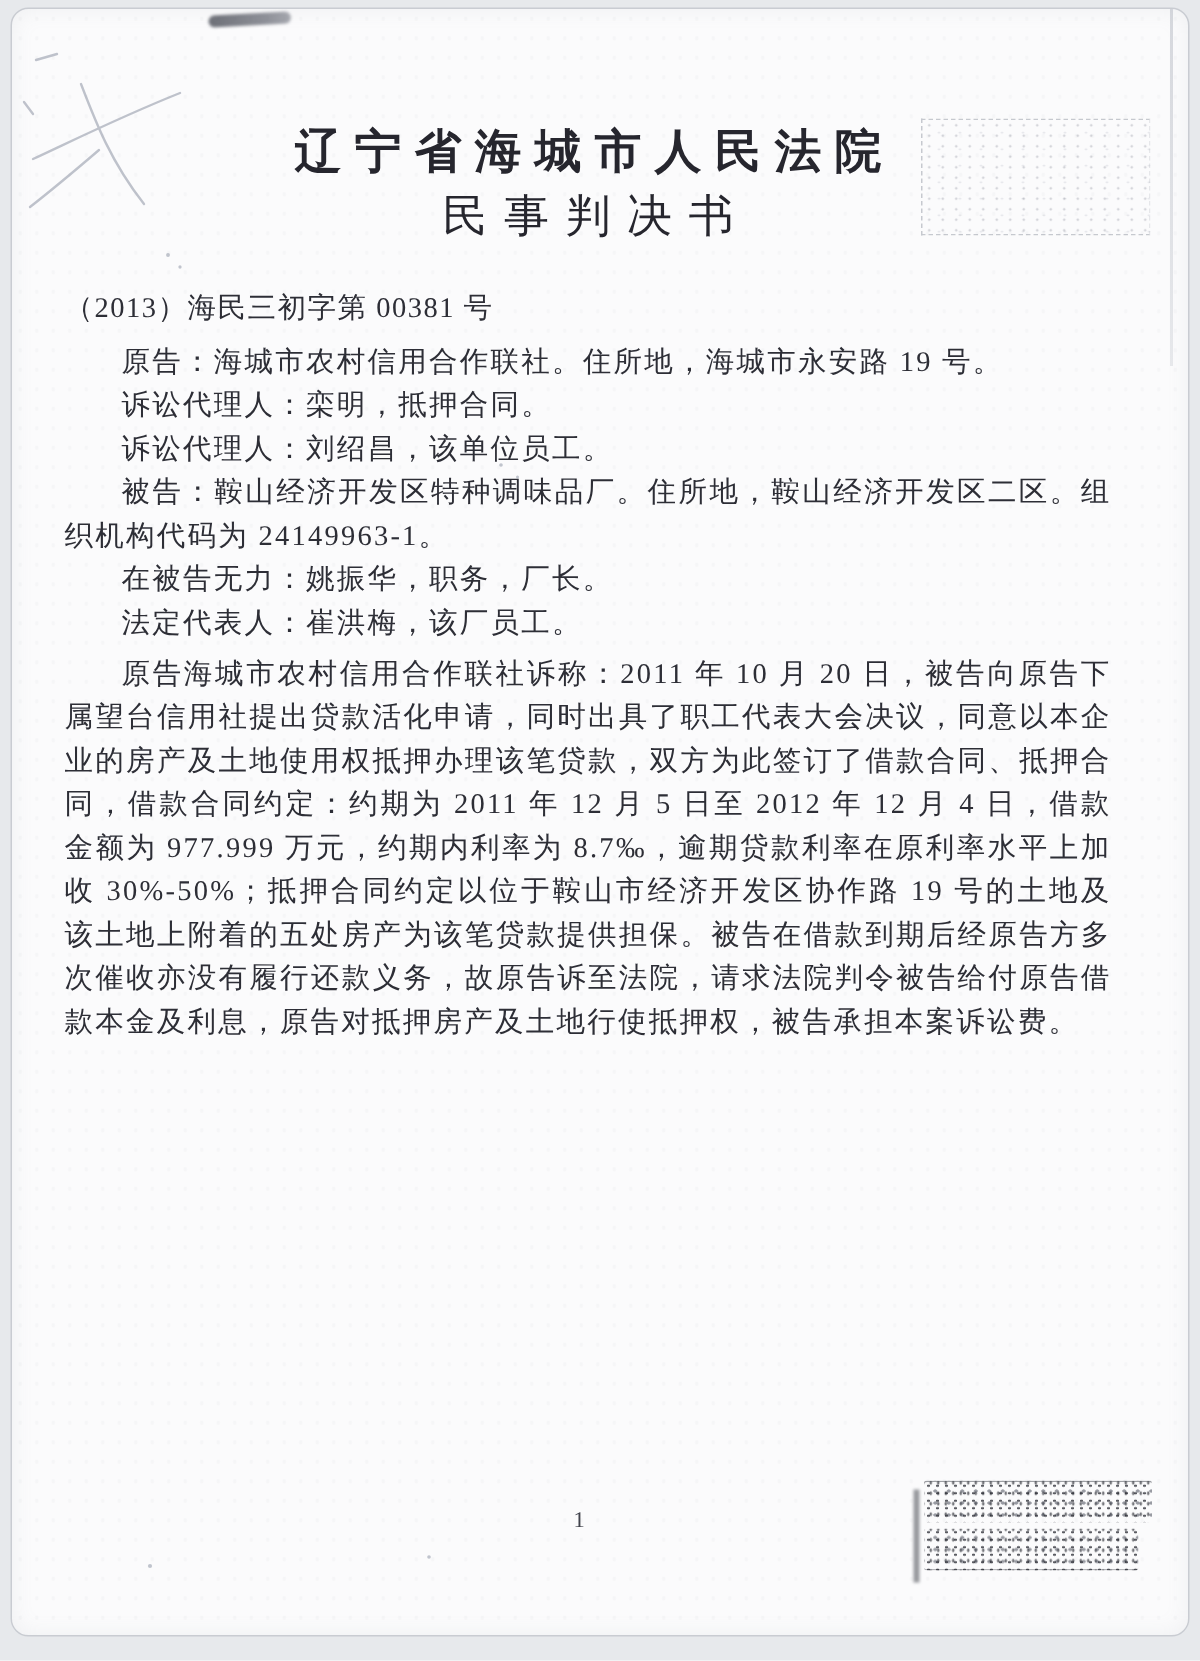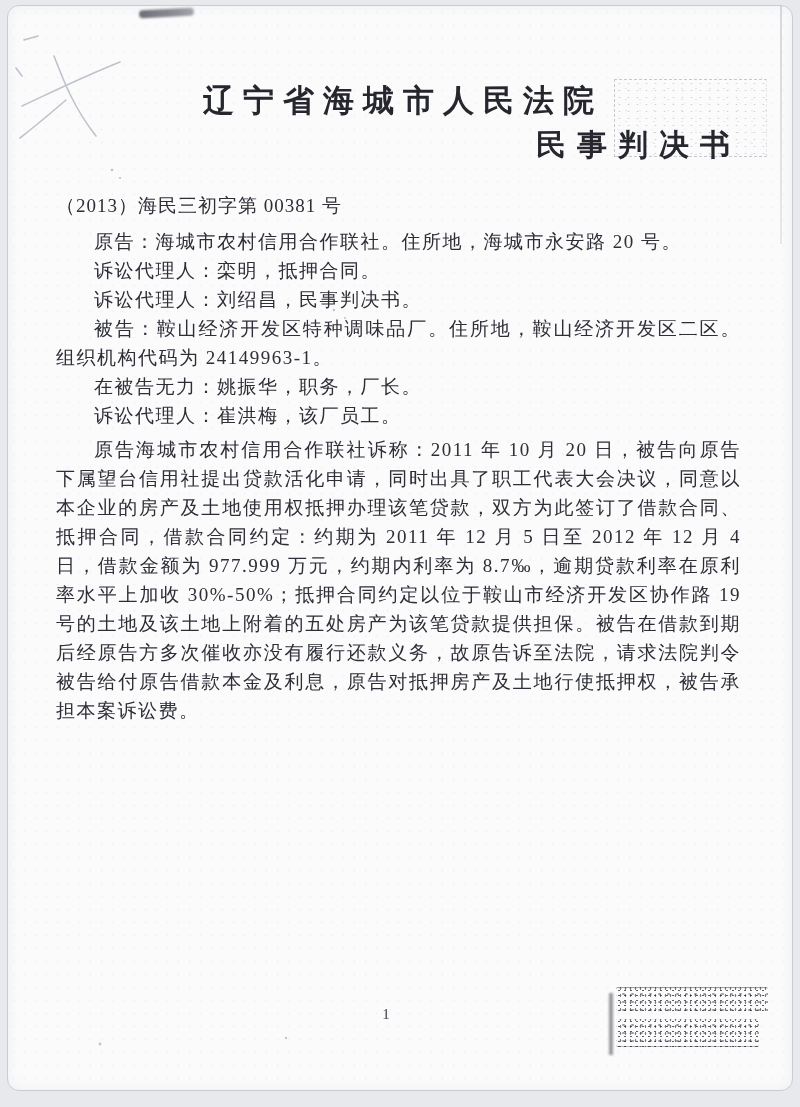--- a/index.html
+++ b/index.html
@@ -13,35 +13,35 @@
     position:absolute; left:7px; top:5px; right:7px; bottom:16px;
     background:#fbfbfc;
     background-image: radial-gradient(rgba(125,130,145,.045) 1px, transparent 1.4px);
     background-size: 11px 13px;
     border:1px solid #c9ccd2;
     border-radius:12px;
     box-shadow: inset 0 0 14px rgba(150,156,168,.12);
     overflow:hidden;
   }
   .doc {
-    position:absolute; left:48px; right:51px; top:0;
+    position:absolute; left:35px; right:51px; top:0;
     color:#2d2e36;
     font-size:19px; line-height:29px; letter-spacing:1.5px;
     text-align:justify;
   }
   .court-name {
     font-size:31px; line-height:37px; font-weight:700;
     letter-spacing:9px; text-indent:9px;
     text-align:center; color:#26262e;
     margin:76px 0 0 0;
   }
   .doc-type {
-    font-size:30px; line-height:36px; font-weight:700;
+    font-size:30px; line-height:36px; font-weight:400;
     letter-spacing:11px; text-indent:11px;
-    text-align:right; color:#26262e;
+    text-align:center; color:#26262e;
     margin:8px 0 0 0;
   }
   .case-number {
     text-align:left; margin-top:31px;
     font-size:19px; line-height:24px; letter-spacing:1px;
   }
   .doc p { margin:0; }
   .doc p.first { margin-top:9px; }
   .doc p.gap  { margin-top:5px; }
   .ind { text-indent:2em; }
@@ -126,26 +126,26 @@
 
   <div class="smudge-top"></div>
   <div class="stamp-top"></div>
   <div class="edge-line"></div>
 
   <div class="doc">
     <h1 class="court-name">辽宁省海城市人民法院</h1>
     <h2 class="doc-type">民事判决书</h2>
     <div class="case-number">（2013）海民三初字第 00381 号</div>
 
-    <p class="ind first">原告：海城市农村信用合作联社。住所地，海城市永安路 20 号。</p>
+    <p class="ind first">原告：海城市农村信用合作联社。住所地，海城市永安路 19 号。</p>
     <p class="ind">诉讼代理人：栾明，抵押合同。</p>
-    <p class="ind">诉讼代理人：刘绍昌，民事判决书。</p>
+    <p class="ind">诉讼代理人：刘绍昌，该单位员工。</p>
     <p class="ind">被告：鞍山经济开发区特种调味品厂。住所地，鞍山经济开发区二区。组织机构代码为 24149963-1。</p>
     <p class="ind">在被告无力：姚振华，职务，厂长。</p>
-    <p class="ind">诉讼代理人：崔洪梅，该厂员工。</p>
+    <p class="ind">法定代表人：崔洪梅，该厂员工。</p>
     <p class="ind gap">原告海城市农村信用合作联社诉称：2011 年 10 月 20 日，被告向原告下属望台信用社提出贷款活化申请，同时出具了职工代表大会决议，同意以本企业的房产及土地使用权抵押办理该笔贷款，双方为此签订了借款合同、抵押合同，借款合同约定：约期为 2011 年 12 月 5 日至 2012 年 12 月 4 日，借款金额为 977.999 万元，约期内利率为 8.7‰，逾期贷款利率在原利率水平上加收 30%-50%；抵押合同约定以位于鞍山市经济开发区协作路 19 号的土地及该土地上附着的五处房产为该笔贷款提供担保。被告在借款到期后经原告方多次催收亦没有履行还款义务，故原告诉至法院，请求法院判令被告给付原告借款本金及利息，原告对抵押房产及土地行使抵押权，被告承担本案诉讼费。</p>
   </div>
 
   <div class="page-number">1</div>
 
   <div class="stamp-bottom">
     <div class="stamp-row r1"></div>
     <div class="stamp-row r2"></div>
   </div>
 

